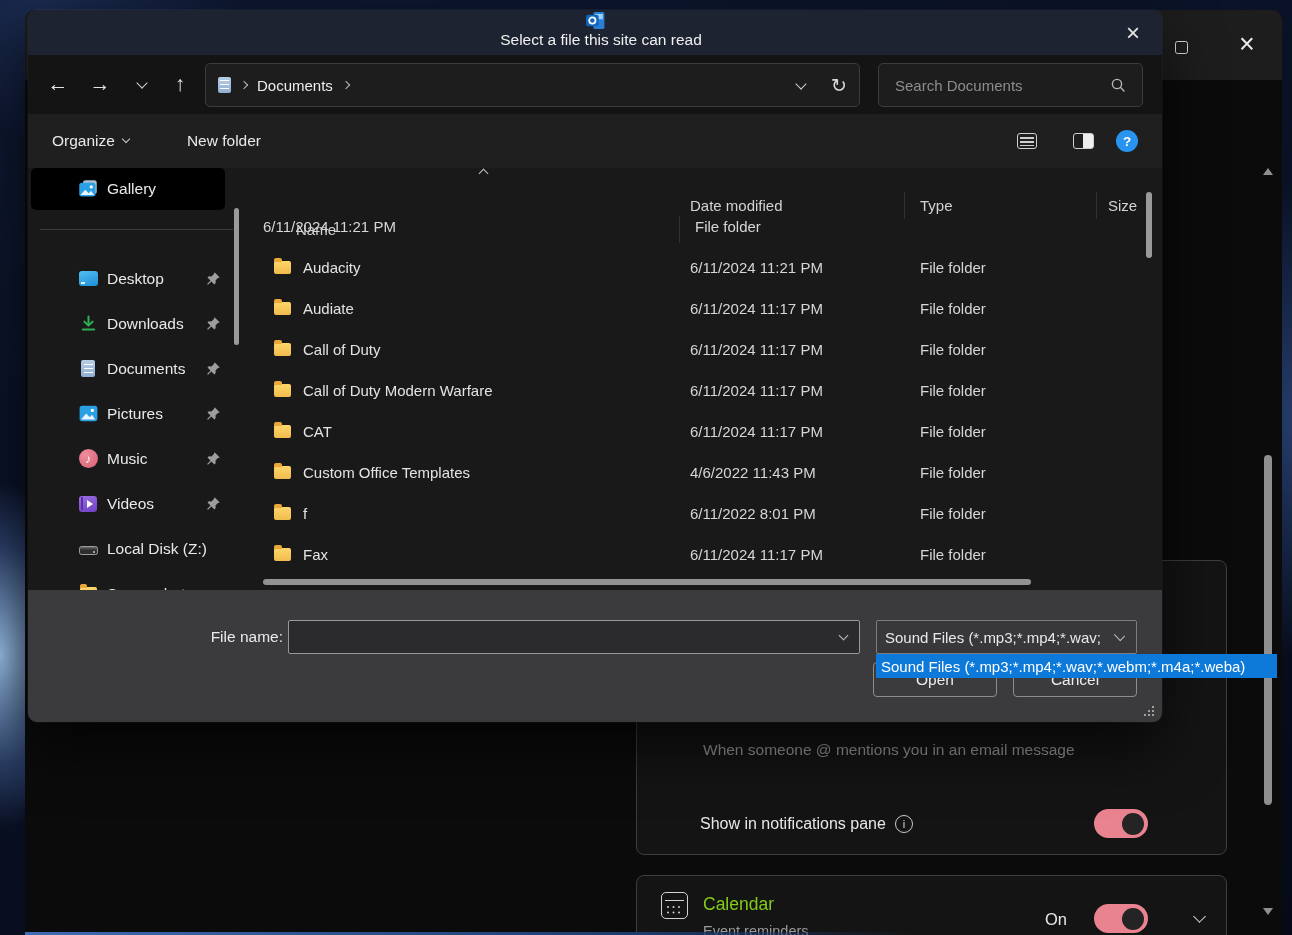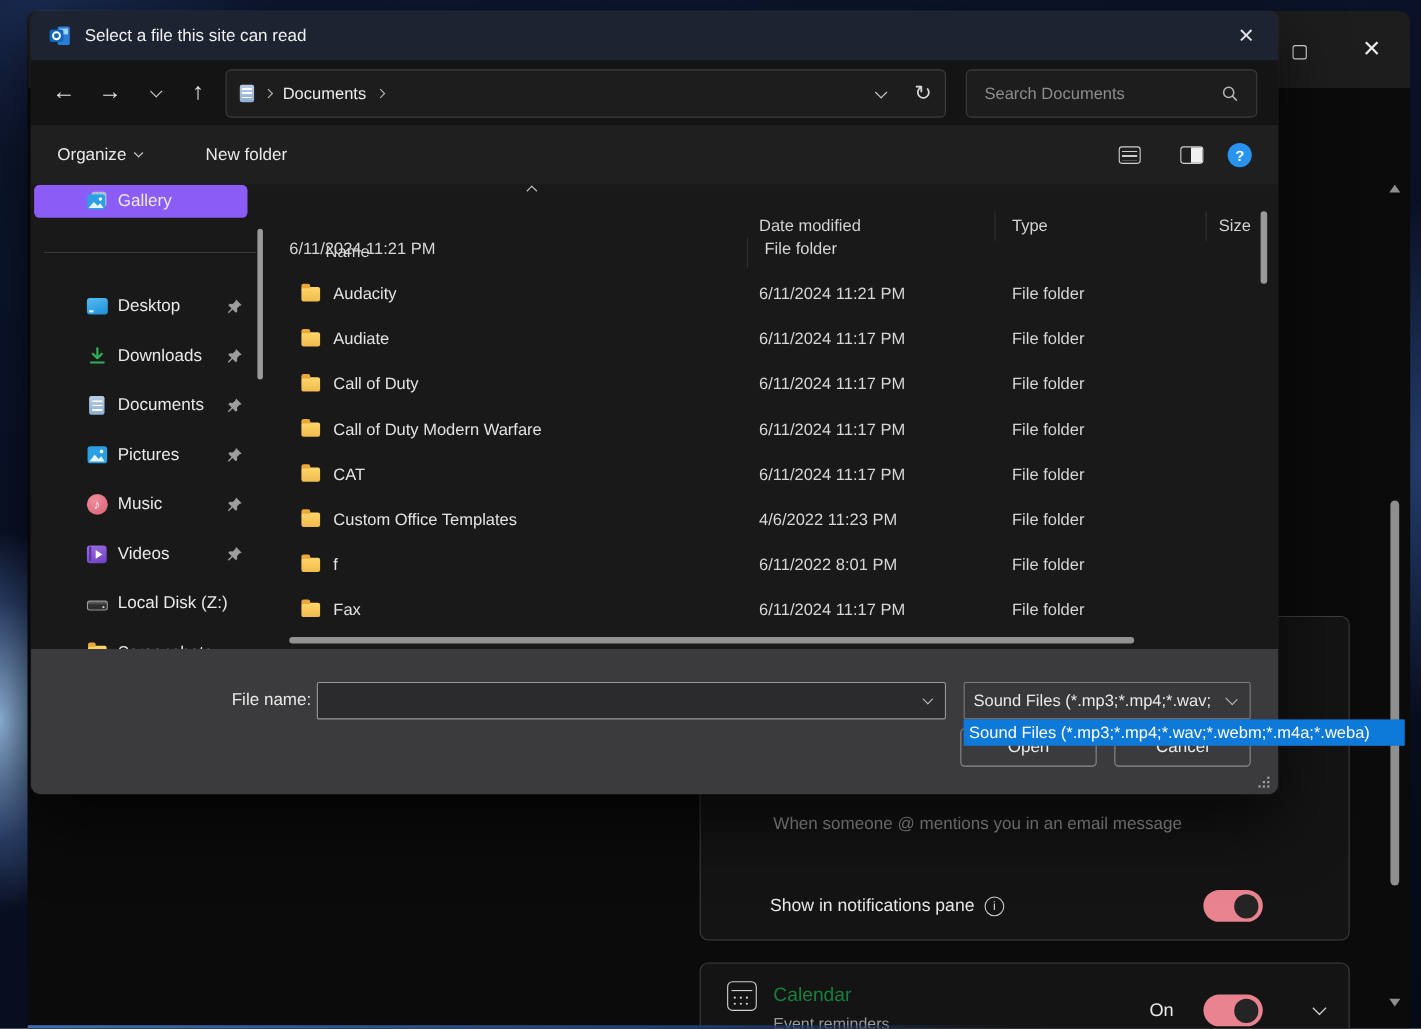--- a/index.html
+++ b/index.html
@@ -35,32 +35,32 @@
   .notif-label   { position:absolute; left:63px; top:248px; height:30px; line-height:30px; font-size:16px; color:#e7e7e7; display:flex; align-items:center; gap:9px; }
   .info-ic { width:18px; height:18px; border:1.4px solid #c9c9c9; border-radius:50%; color:#d8d8d8;
              font-size:11px; display:inline-flex; align-items:center; justify-content:center; font-style:normal; }
   .toggle { position:absolute; width:54px; height:29px; border-radius:15px; background:#e9838f; }
   .toggle::after { content:''; position:absolute; top:3.5px; right:4px; width:22px; height:22px; border-radius:50%; background:#242424; }
   .tg1 { left:457px; top:248px; } .tg2 { left:457px; top:28px; }
   .cal-ic { position:absolute; left:24px; top:16px; width:27px; height:27px; border:1.7px solid #d2d2d2; border-radius:5px; }
   .cal-ic::before { content:''; position:absolute; left:3px; right:3px; top:7px; border-top:1.6px solid #d2d2d2; }
   .cal-ic::after { content:''; position:absolute; left:5px; top:13px; width:2.4px; height:2.4px; background:#d2d2d2; border-radius:50%;
                    box-shadow: 5.5px 0 0 #d2d2d2, 11px 0 0 #d2d2d2, 0 5.5px 0 #d2d2d2, 5.5px 5.5px 0 #d2d2d2, 11px 5.5px 0 #d2d2d2; }
-  .cal-title { position:absolute; left:66px; top:18px; font-size:17.5px; color:#15803d; }
+  .cal-title { position:absolute; left:66px; top:18px; font-size:17.5px; color:#84cc16; }
   .cal-sub   { position:absolute; left:66px; top:47px; font-size:14.5px; color:#9a9a9a; }
   .cal-on    { position:absolute; left:408px; top:28px; height:30px; line-height:30px; font-size:16.5px; color:#e8e8e8; }
   .chv { display:inline-block; width:9px; height:9px; border-right:1.7px solid #d8d8d8; border-bottom:1.7px solid #d8d8d8; transform:rotate(45deg); }
   .cal-chv { position:absolute; left:558px; top:36px; }
   .blue-strip { position:absolute; left:0; bottom:0; width:890px; height:3.5px;
                 background:linear-gradient(90deg,#3f6db3,#1c3a6b 70%,rgba(20,40,80,0)); }
   
   .dialog { position:absolute; left:28px; top:10px; width:1134px; height:712px; z-index:10;
             border-radius:9px; overflow:hidden; background:#191919;
             box-shadow:0 26px 60px rgba(0,0,0,.65), 0 0 0 1px rgba(255,255,255,.05); }
-  .d-title { height:45px; background:#1d2330; display:flex; align-items:center; padding:0 16px; position:relative; }
+  .d-title { height:45px; background:#1d2330; display:flex; align-items:center; padding:0 16px; position:relative;flex-direction:column; }
   .d-title .ttl { margin-left:12px; font-size:15.5px; color:#f0f0f0; }
   .d-close { position:absolute; right:14px; top:8px; width:30px; height:30px; display:flex; align-items:center; justify-content:center;
              font-size:24px; font-weight:300; color:#e4e4e4; line-height:1; }
   .d-nav { height:59px; background:#141414; position:relative; }
   .nav-btn { position:absolute; top:10px; width:36px; height:38px; display:flex; align-items:center; justify-content:center;
              color:#e3e3e3; font-size:21px; border-radius:4px; }
   .nav-chv { width:8px; height:8px; border-right:1.6px solid #cfcfcf; border-bottom:1.6px solid #cfcfcf; transform:rotate(45deg); margin-top:-3px; }
   .box { position:absolute; top:8px; height:44px; background:#1d1d1d; border:1px solid #3c3c3c; border-radius:5px; }
   .addr { left:177px; width:655px; display:flex; align-items:center; padding:0 12px; }
   .crumb-sep { color:#bdbdbd; font-size:14px; margin:0 10px; width:6px; height:6px; border-right:1.4px solid #bdbdbd; border-top:1.4px solid #bdbdbd; transform:rotate(45deg); }
@@ -76,21 +76,21 @@
   .tools-right { margin-left:auto; display:flex; align-items:center; gap:22px; }
   .ic-details { width:20px; height:16px; border:1.6px solid #cfcfcf; border-radius:3px; padding:2.5px 2px;
                 background:repeating-linear-gradient(180deg,#cfcfcf 0 1.6px,transparent 1.6px 4.1px) content-box; }
   .ic-pane { width:21px; height:16px; border:1.6px solid #cfcfcf; border-radius:3px;
              background:linear-gradient(90deg, transparent 0 46%, #efefef 46%); }
   .ic-help { width:22px; height:22px; border-radius:50%; background:#2894f0; color:#fff; font-size:13.5px; font-weight:bold;
              display:flex; align-items:center; justify-content:center; }
   .d-main { height:422px; display:flex; background:#191919; position:relative; overflow:hidden; }
   
   .sidebar { width:225px; position:relative; flex:none; }
-  .side-gallery { position:absolute; left:3px; top:0; width:194px; height:30px; background:#8b5cf6; border-radius:5px;
+  .side-gallery { position:absolute; left:3px; top:0; width:194px; height:42px; background:#000000; border-radius:5px;
                   display:flex; align-items:center; }
   .side-item { position:absolute; left:3px; width:194px; height:45px; display:flex; align-items:center; }
   .s-ic { position:absolute; left:47px; width:20px; height:20px; display:flex; align-items:center; justify-content:center; }
   .s-lbl { position:absolute; left:76px; font-size:15.5px; color:#e9e9e9; white-space:nowrap; }
   .s-pin { position:absolute; left:174px; width:16px; height:16px; }
   .side-div { position:absolute; left:12px; right:20px; top:61px; border-top:1px solid #3a3a3a; }
   .side-thumb { position:absolute; left:206px; top:40px; width:5px; height:137px; background:#9a9a9a; border-radius:3px; }
   
   .folder { width:17px; height:13px; background:linear-gradient(#ffd66a,#f0bb4d); border-radius:2px; position:relative; }
   .folder::before { content:''; position:absolute; top:-3px; left:0; width:7.5px; height:4px; background:#e9a838; border-radius:2px 2px 0 0; }
@@ -394,21 +394,21 @@
             </div>
           <div class="c-date">6/11/2024 11:17 PM</div>
           <div class="c-type">File folder</div>
           <div class="c-size"></div>
         </div>
         <div class="frow">
           <div class="c-name">
               <span class="folder"></span>
               <span>Custom Office Templates</span>
             </div>
-          <div class="c-date">4/6/2022 11:23 PM</div>
+          <div class="c-date">4/6/2022 11:43 PM</div>
           <div class="c-type">File folder</div>
           <div class="c-size"></div>
         </div>
         <div class="frow">
           <div class="c-name">
               <span class="folder"></span>
               <span>f</span>
             </div>
           <div class="c-date">6/11/2022 8:01 PM</div>
           <div class="c-type">File folder</div>

